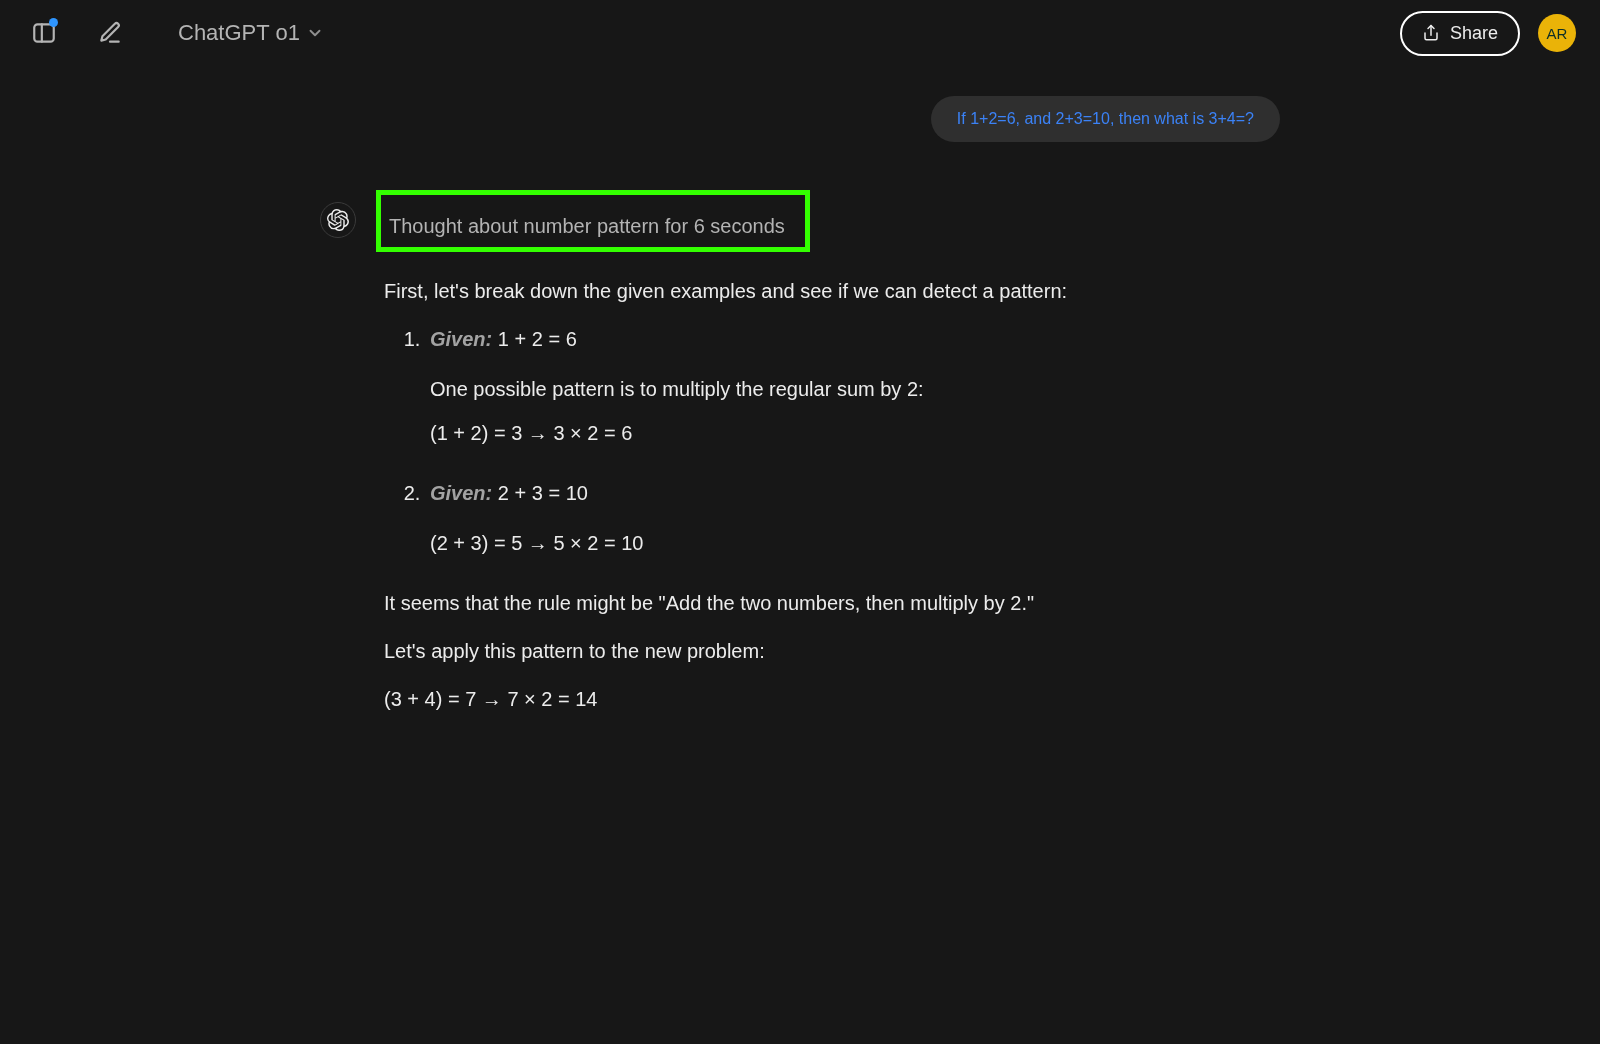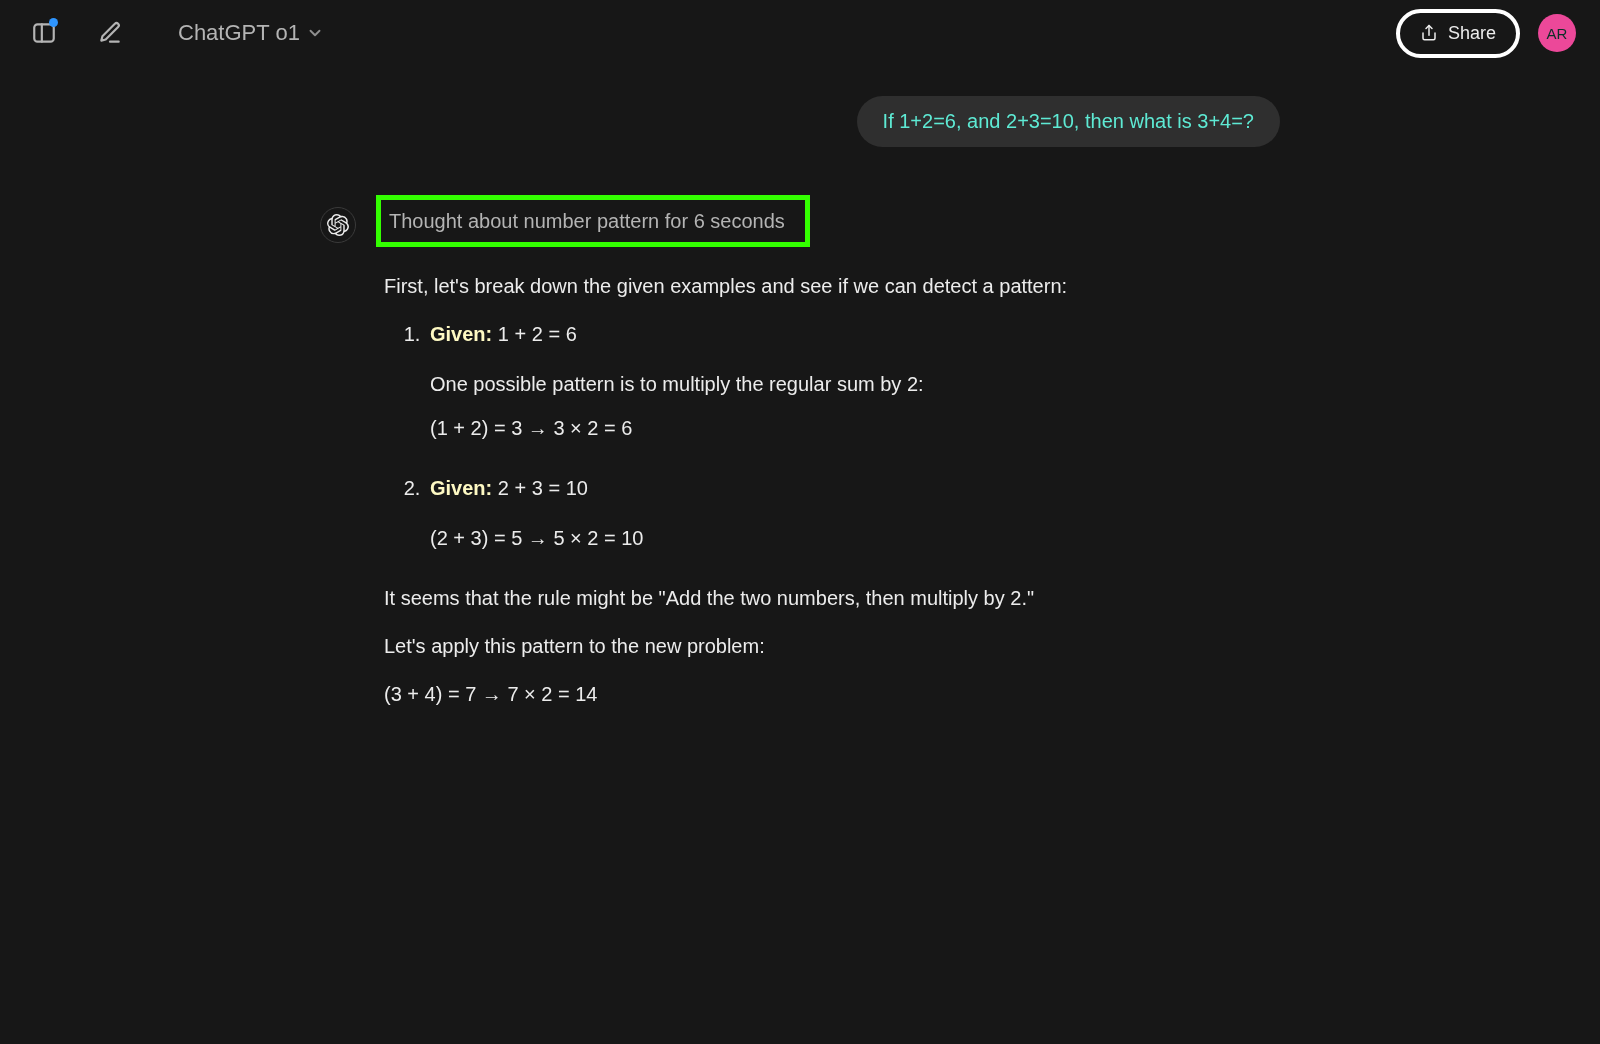--- a/index.html
+++ b/index.html
@@ -59,34 +59,34 @@
   .model-selector svg { width: 18px; height: 18px; color: #8e8e8e; }
   .header-right {
     display: flex;
     align-items: center;
     gap: 18px;
   }
   .share-btn {
     display: flex;
     align-items: center;
     gap: 10px;
-    border: 4px solid #ffffff;
+    border: 2px solid #ffffff;
     border-radius: 999px;
     padding: 10px 20px;
     color: #ececec;
     font-size: 18px;
     cursor: pointer;
     background: transparent;
   }
   .share-btn svg { width: 18px; height: 18px; }
   .avatar {
     width: 38px;
     height: 38px;
     border-radius: 50%;
-    background: #ec4899;
+    background: #eab308;
     display: flex;
     align-items: center;
     justify-content: center;
     color: #0d2f28;
     font-size: 15px;
     font-weight: 500;
     cursor: pointer;
   }
 
   .conversation {
@@ -94,24 +94,24 @@
     margin: 0 auto;
     padding: 30px 20px 0 20px;
   }
   .user-row {
     display: flex;
     justify-content: flex-end;
     margin-bottom: 48px;
   }
   .user-bubble {
     background: #2f2f2f;
-    color: #5eead4;
+    color: #3b82f6;
     padding: 14px 26px;
     border-radius: 26px;
-    font-size: 20px;
+    font-size: 16px;
     max-width: 80%;
   }
   .assistant-row {
     display: flex;
     align-items: flex-start;
     gap: 28px;
   }
   .assistant-avatar {
     width: 36px;
     height: 36px;
@@ -122,38 +122,38 @@
     justify-content: center;
     flex-shrink: 0;
     margin-top: 12px;
     color: #ececec;
   }
   .assistant-avatar svg { width: 22px; height: 22px; }
   .assistant-body { flex: 1; }
   .thought-badge {
     display: inline-block;
     border: 5px solid #33ff00;
-    padding: 10px 20px 9px 8px;
+    padding: 20px 20px 9px 8px;
     color: #b4b4b4;
     font-size: 20px;
     margin-bottom: 22px;
     margin-left: -8px;
   }
   .response { font-size: 20px; line-height: 1.7; color: #ececec; }
   .response p { margin-bottom: 14px; }
   .response ol {
     padding-left: 42px;
     margin: 8px 0 22px 0;
   }
   .response ol > li { margin-bottom: 26px; }
   .response ol > li::marker { color: #ececec; }
   .li-body { padding-left: 4px; }
   .li-body p { margin: 10px 0 0 0; }
   .li-head { margin-bottom: 16px; }
-  strong { font-weight: 700; color: #fef9c3; }
+  strong { font-weight: 700; color: #a3a3a3; font-style: italic; }
 </style>
 </head>
 <body>
 
 <div class="header">
   <div class="header-left">
     <div class="icon-btn">
       <svg viewBox="0 0 24 24" fill="none" stroke="currentColor" stroke-width="2" stroke-linecap="round" stroke-linejoin="round">
         <rect x="3" y="4" width="18" height="16" rx="3"></rect>
         <line x1="10" y1="4" x2="10" y2="20"></line>

